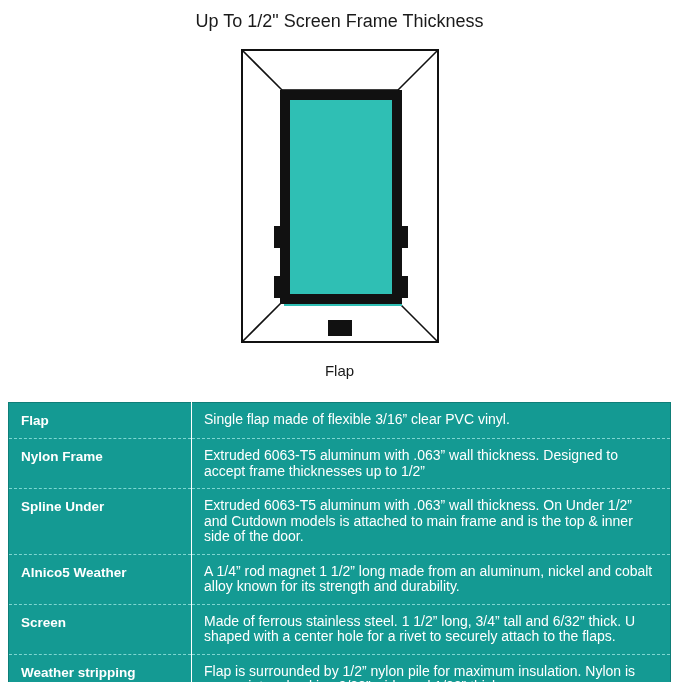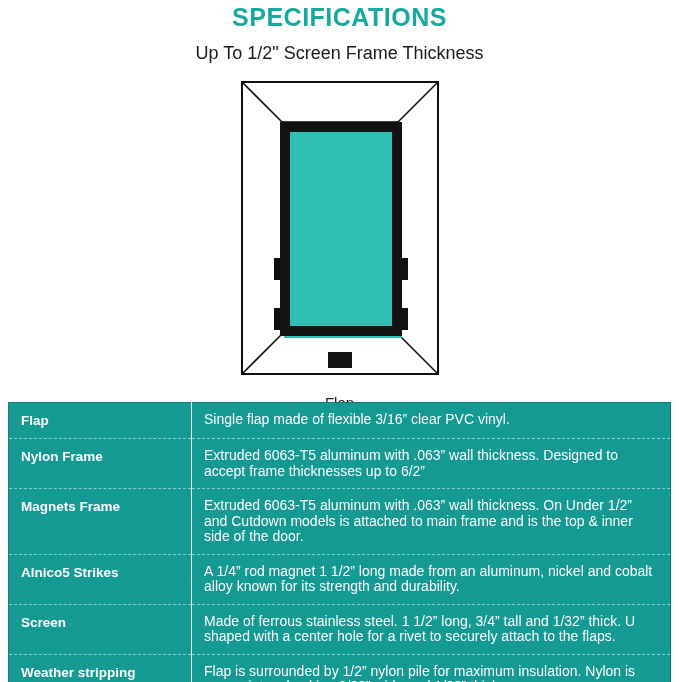--- a/index.html
+++ b/index.html
@@ -88,21 +88,20 @@
     font-size: 14px;
     line-height: 15.5px;
     padding-left: 12px;
     padding-right: 16px;
   }
 </style>
 </head>
 <body>
 
 <div class="header">
-  <div class="title">SPECIFICATIONS</div>
   <div class="subtitle">Up To 1/2" Screen Frame Thickness</div>
 </div>
 
 <div class="diagrams">
 
   <div class="diagram-block">
     <svg width="200" height="296" viewBox="0 0 200 296">
 
       <rect x="2" y="2" width="196" height="292" fill="#ffffff" stroke="#111111" stroke-width="2"></rect>
 
@@ -140,32 +139,32 @@
 </div>
 
 <table class="spec-table">
   <tbody>
     <tr>
       <td class="term">Flap</td>
       <td class="desc">Single flap made of flexible 3/16” clear PVC vinyl.</td>
     </tr>
     <tr>
       <td class="term">Nylon Frame</td>
-      <td class="desc">Extruded 6063-T5 aluminum with .063” wall thickness. Designed to accept frame thicknesses up to 6/2”</td>
+      <td class="desc">Extruded 6063-T5 aluminum with .063” wall thickness. Designed to accept frame thicknesses up to 1/2”</td>
     </tr>
     <tr>
-      <td class="term">Magnets Frame</td>
+      <td class="term">Spline Under</td>
       <td class="desc">Extruded 6063-T5 aluminum with .063” wall thickness. On Under 1/2” and Cutdown models is attached to main frame and is the top &amp; inner side of the door.</td>
     </tr>
     <tr>
-      <td class="term">Alnico5 Strikes</td>
+      <td class="term">Alnico5 Weather</td>
       <td class="desc"> A 1/4” rod magnet 1 1/2” long made from an aluminum, nickel and cobalt alloy known for its strength and durability.</td>
     </tr>
     <tr>
       <td class="term">Screen</td>
-      <td class="desc">Made of ferrous stainless steel. 1 1/2” long, 3/4” tall and 1/32” thick. U shaped with a center hole for a rivet to securely attach to the flaps.</td>
+      <td class="desc">Made of ferrous stainless steel. 1 1/2” long, 3/4” tall and 6/32” thick. U shaped with a center hole for a rivet to securely attach to the flaps.</td>
     </tr>
     <tr>
       <td class="term">Weather stripping</td>
       <td class="desc">Flap is surrounded by 1/2” nylon pile for maximum insulation. Nylon is woven into a backing 9/32” wide and 1/32” thick.</td>
     </tr>
   </tbody>
 </table>
 
 </body></html>

